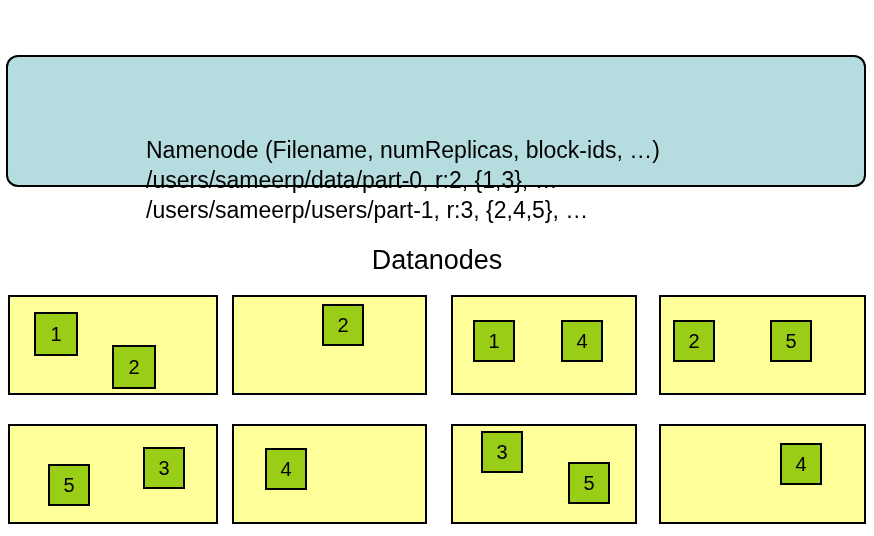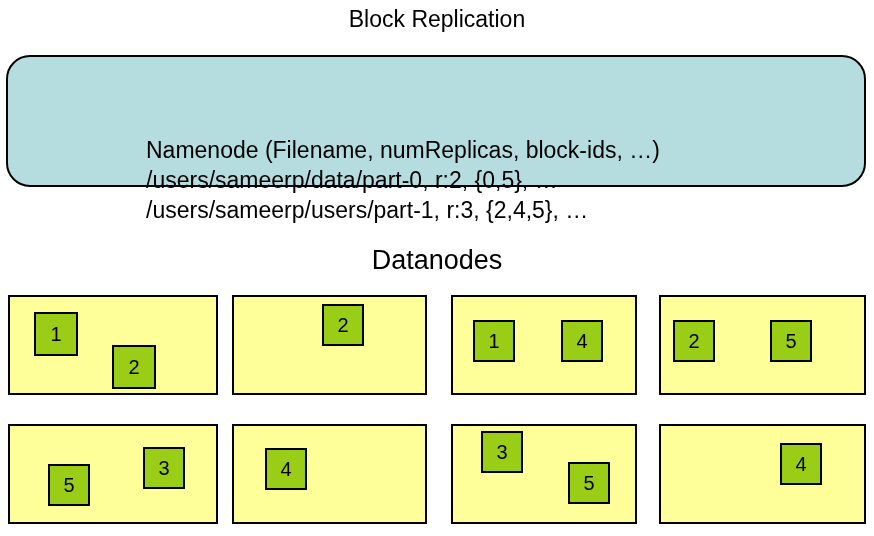--- a/index.html
+++ b/index.html
@@ -38,21 +38,21 @@
 
   .namenode-box {
     position: absolute;
     left: 6px;
     top: 55px;
     width: 860px;
     height: 132px;
     box-sizing: border-box;
     background: #b5dde0;
     border: 2px solid #000000;
-    border-radius: 24px;
+    border-radius: 12px;
   }
 
   .namenode-lines {
     position: absolute;
     left: 138px;
     top: 78px;
     width: 700px;
   }
   .namenode-line {
     font-size: 23px;
@@ -91,26 +91,25 @@
     font-size: 20px;
     line-height: 20px;
     color: #000000;
   }
 </style>
 </head>
 <body>
 
 <div id="diagram">
 
-  <div class="page-title">Block Replication</div>
 
   <div class="namenode-box">
     <div class="namenode-lines">
       <div class="namenode-line">Namenode (Filename, numReplicas, block-ids, …)</div>
-      <div class="namenode-line">/users/sameerp/data/part-0, r:2, {0,5}, …</div>
+      <div class="namenode-line">/users/sameerp/data/part-0, r:2, {1,3}, …</div>
       <div class="namenode-line">/users/sameerp/users/part-1, r:3, {2,4,5}, …</div>
     </div>
   </div>
 
   <div class="section-label">Datanodes</div>
 
   <div id="datanode-layer">
       <div class="datanode" style="left: 8px; top: 295px; width: 210px; height: 100px;"></div>
       <div class="block" style="left: 34px; top: 312px; width: 44px; height: 44px;">1</div>
       <div class="block" style="left: 112px; top: 345px; width: 44px; height: 44px;">2</div>

